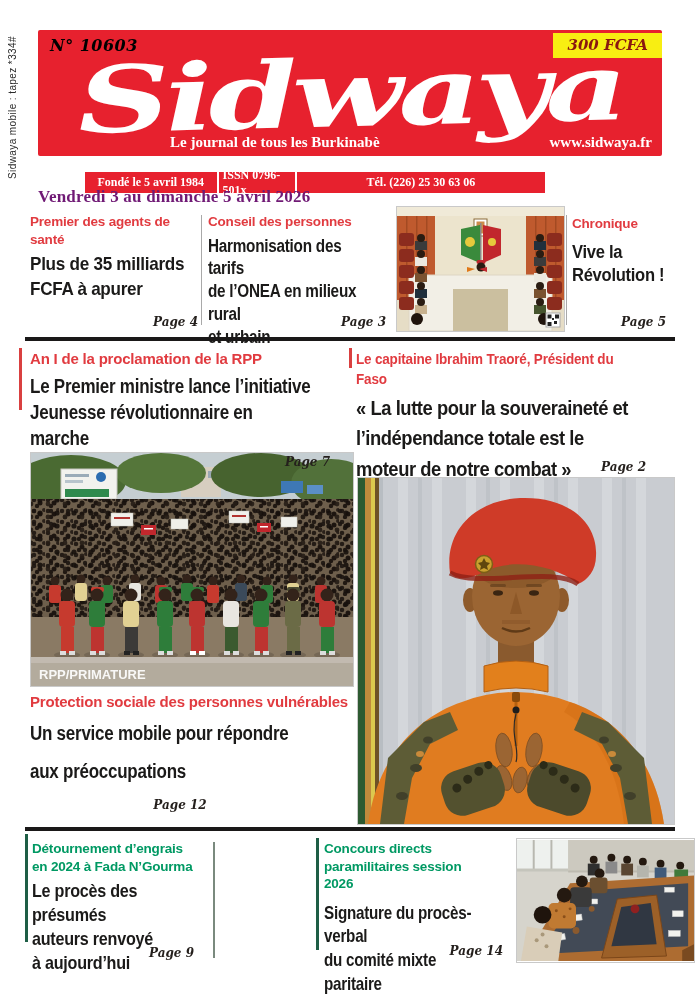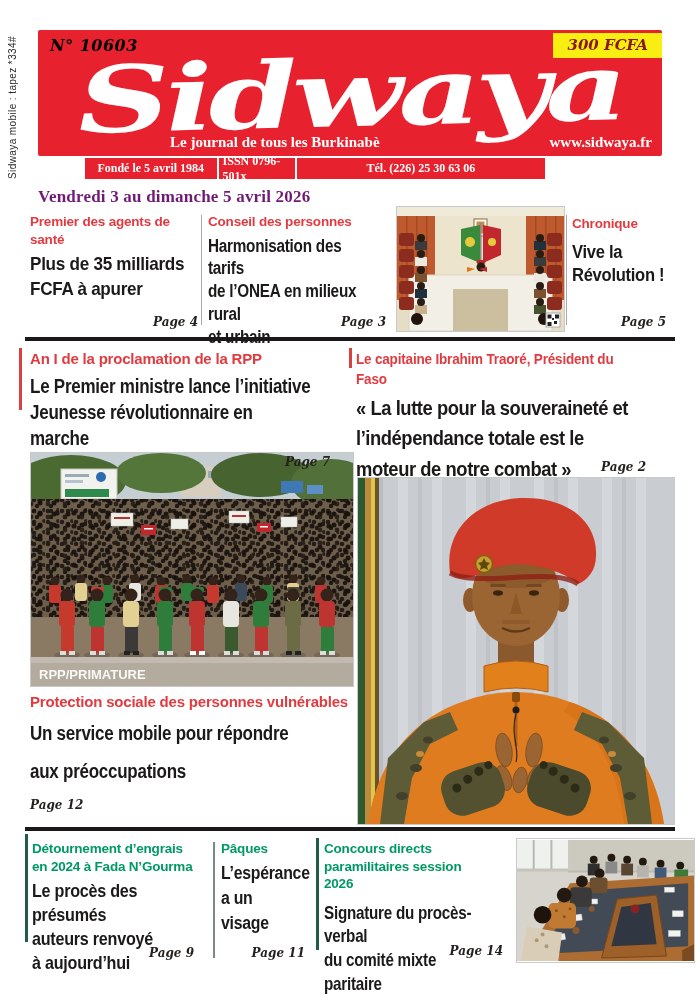--- a/index.html
+++ b/index.html
@@ -40,21 +40,21 @@
   <div class="abs vnote" style="left:8px;top:36px">Sidwaya mobile : tapez *334#</div>
 
   <div class="abs banner" style="left:38px;top:30px;width:624px;height:126px">
     <div class="abs issue" style="left:12px;top:6px">N° 10603</div>
     <div class="abs price" style="right:0;top:3px">300 FCFA</div>
     <div class="abs logo" style="left:0;top:18px">Sidwaya</div>
     <div class="abs tagline" style="left:132px;bottom:5px">Le journal de tous les Burkinabè</div>
     <div class="abs website" style="right:10px;bottom:5px">www.sidwaya.fr</div>
   </div>
 
-  <div class="abs infobar" style="left:85px;top:158px;width:460px;height:21px">
+  <div class="abs infobar" style="left:85px;top:172px;width:460px;height:21px">
     <div class="seg" style="flex:0 0 28.6%">Fondé le 5 avril 1984</div>
     <div class="seg" style="flex:0 0 17%">ISSN 0796-501x</div>
     <div class="seg" style="flex:1">Tél. (226) 25 30 63 06</div>
   </div>
 
   <div class="abs dateline" style="left:38px;top:187px">Vendredi 3 au dimanche 5 avril 2026</div>
 
   <div class="abs" style="left:30px;top:213px;width:172px;height:116px">
     <div class="kicker">Premier des agents de santé</div>
     <div class="hl cx9" style="font-size:19px;line-height:1.3;margin-top:4px">Plus de 35 milliards
@@ -317,21 +317,21 @@
     <div class="kicker mid">An I de la proclamation de la RPP</div>
     <div class="hl cx85" style="font-size:20px;line-height:1.32;margin-top:4px">Le Premier ministre lance l’initiative
 Jeunesse révolutionnaire en marche</div>
     <div class="pref" style="width:300px;text-align:right;margin-top:3px">Page 7</div>
   </div>
 
   <div class="abs" style="left:30px;top:692px;width:330px">
     <div class="kicker mid">Protection sociale des personnes vulnérables</div>
     <div class="hl cx85" style="font-size:20px;line-height:1.9;margin-top:2px">Un service mobile pour répondre
 aux préoccupations</div>
-    <div class="pref" style="width:300px;text-align:left;margin-top:8px">Page 12</div>
+    <div class="pref" style="width:300px;text-align:center;margin-top:8px">Page 12</div>
   </div>
 
   <div class="abs" style="left:349px;top:348px;width:2.5px;height:20px;background:#d94040"></div>
 
   <div class="abs" style="left:356px;top:349px;width:320px;height:128px">
     <div class="kicker mid cx9">Le capitaine Ibrahim Traoré, Président du Faso</div>
     <div class="hl cx875" style="font-size:21px;line-height:1.45;margin-top:5px;letter-spacing:-.5px">« La lutte pour la souveraineté et
 l’indépendance totale est le
 moteur de notre combat »</div>
     <div class="abs pref" style="right:30px;top:111px">Page 2</div>
@@ -435,26 +435,20 @@
     <div class="kicker green">Détournement d’engrais
 en 2024 à Fada N’Gourma</div>
     <div class="hl cx85" style="font-size:19px;line-height:1.27;margin-top:4px">Le procès des présumés
 auteurs renvoyé
 à aujourd’hui</div>
     <div class="abs pref" style="right:16px;top:106px">Page 9</div>
   </div>
 
   <div class="abs" style="left:213px;top:842px;width:1.5px;height:116px;background:#7a8a7e"></div>
 
-  <div class="abs" style="left:221px;top:840px;width:92px;height:126px">
-    <div class="kicker green">Pâques</div>
-    <div class="hl cx88" style="font-size:18px;line-height:1.4;margin-top:3px">L’espérance
-a un visage</div>
-    <div class="abs pref" style="right:8px;top:106px">Page 11</div>
-  </div>
 
   <div class="abs" style="left:316px;top:838px;width:2.5px;height:112px;background:#1e5e46"></div>
 
   <div class="abs" style="left:324px;top:840px;width:192px;height:126px">
     <div class="kicker green">Concours directs paramilitaires session
 2026</div>
     <div class="hl cx8" style="font-size:19px;line-height:1.25;margin-top:8px">Signature du procès-verbal
 du comité mixte paritaire</div>
     <div class="abs pref" style="right:13px;top:104px">Page 14</div>
   </div>

